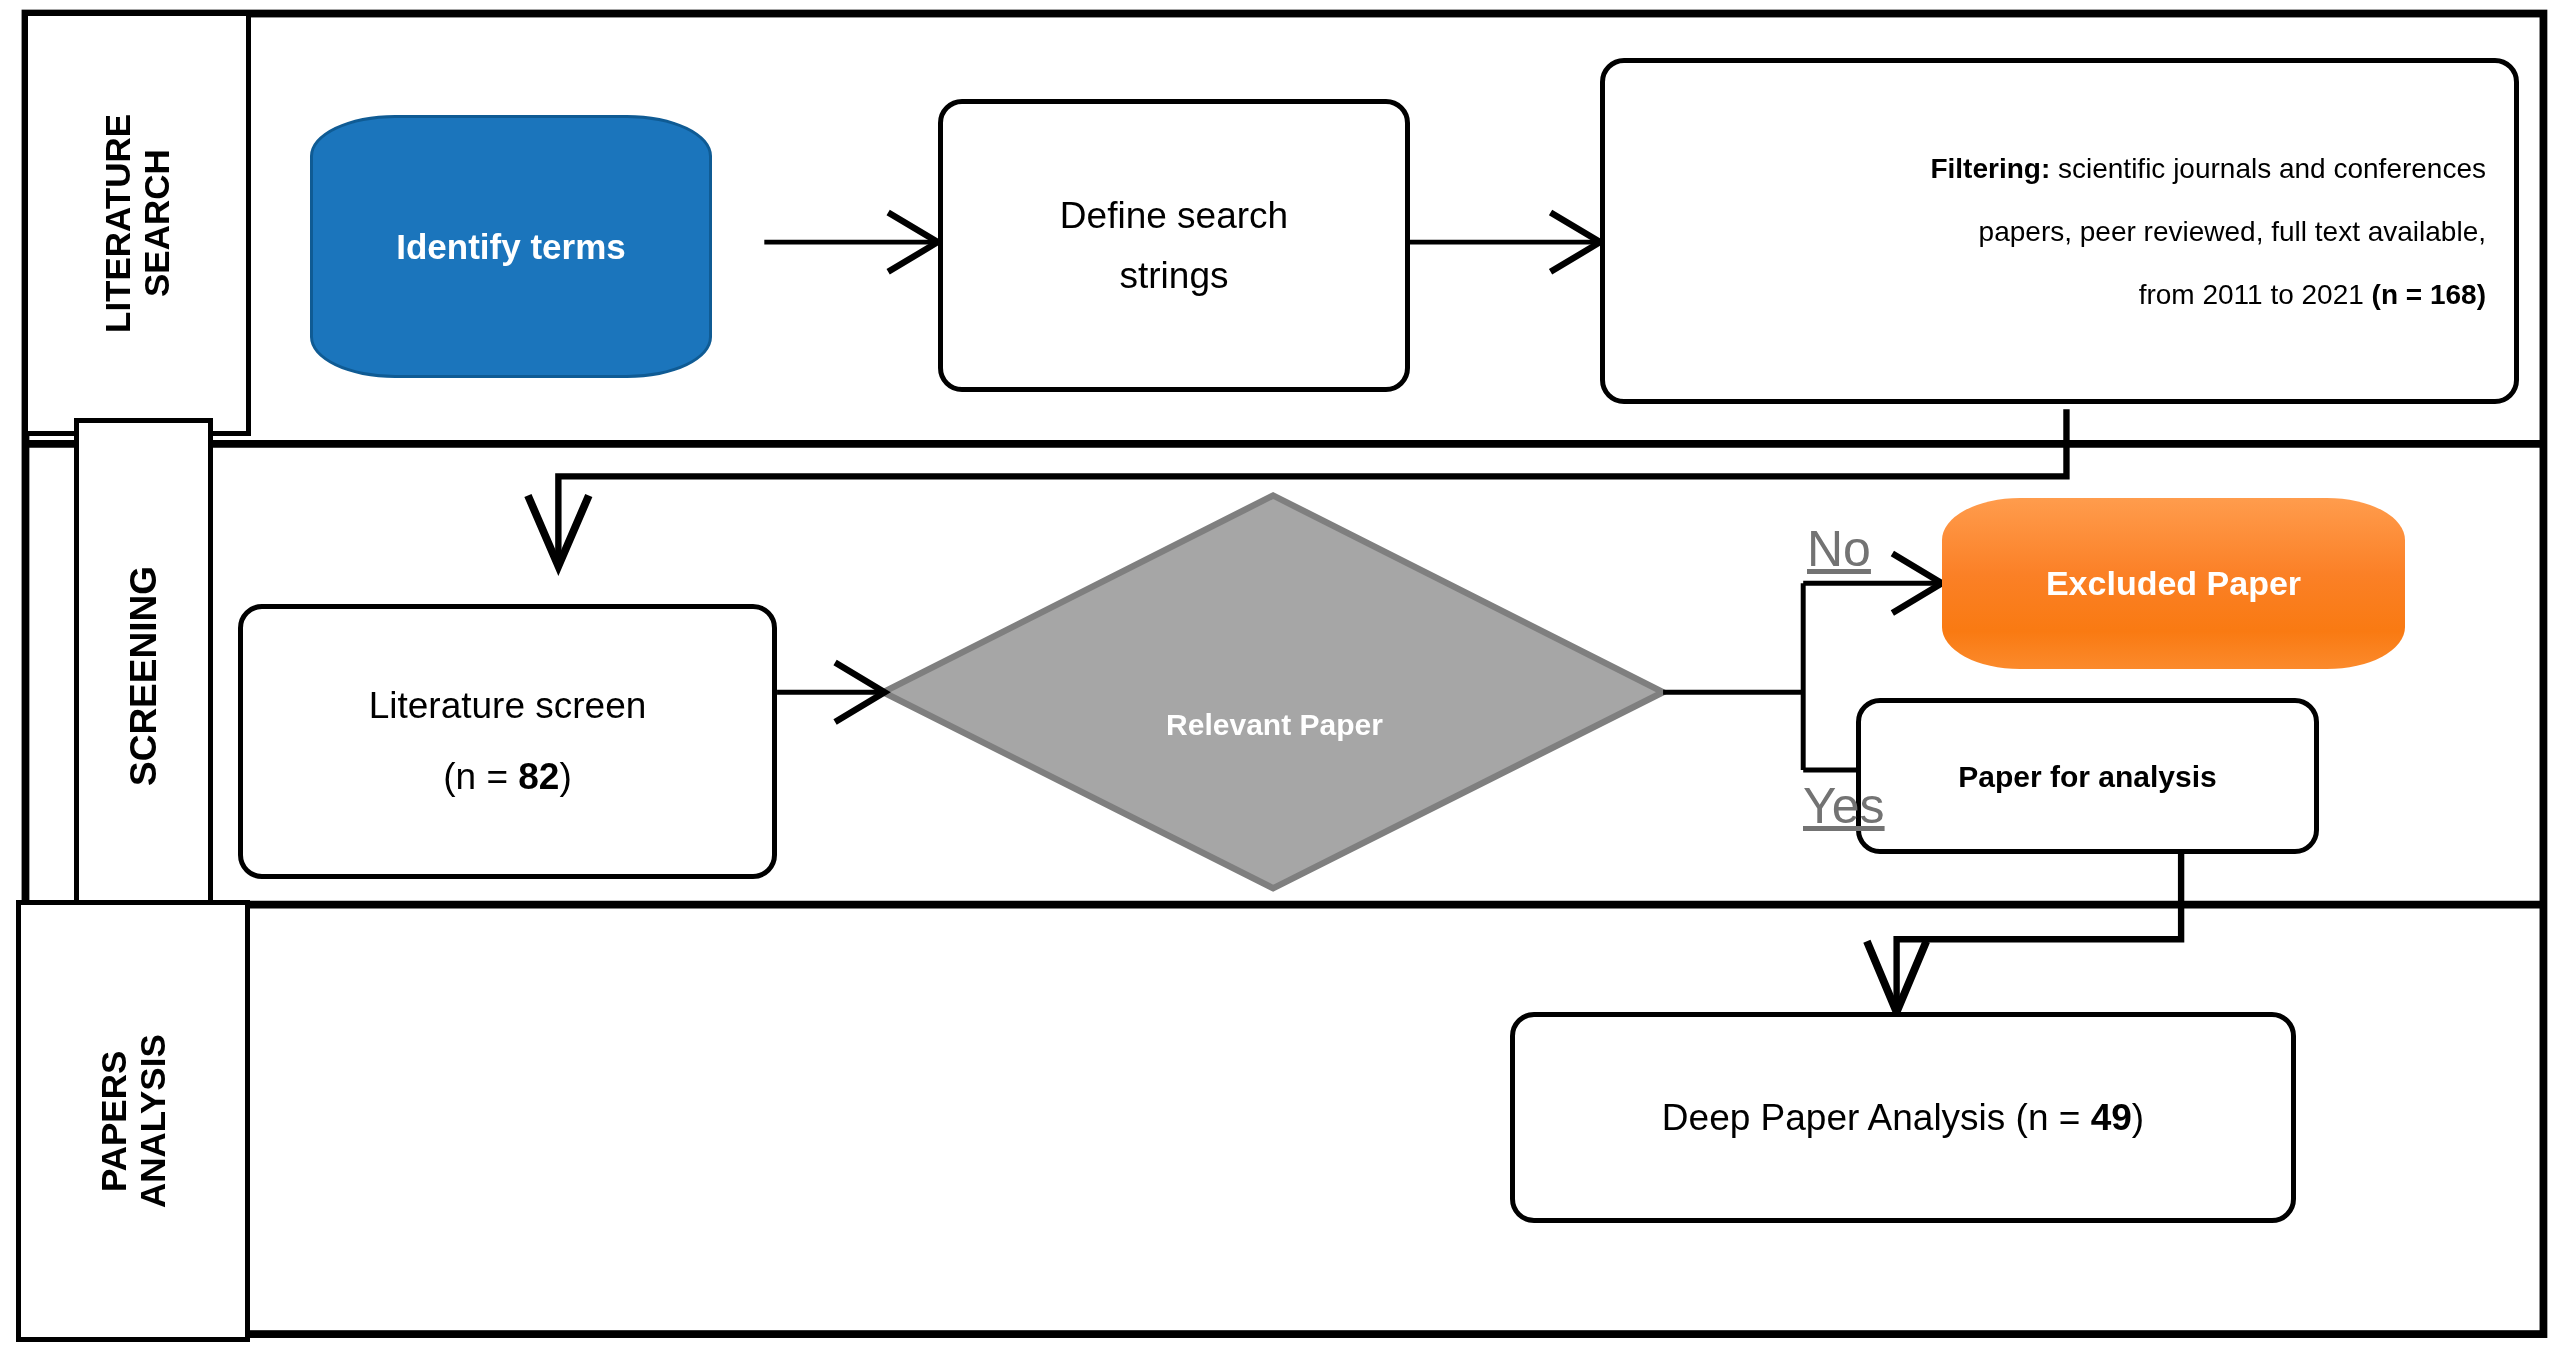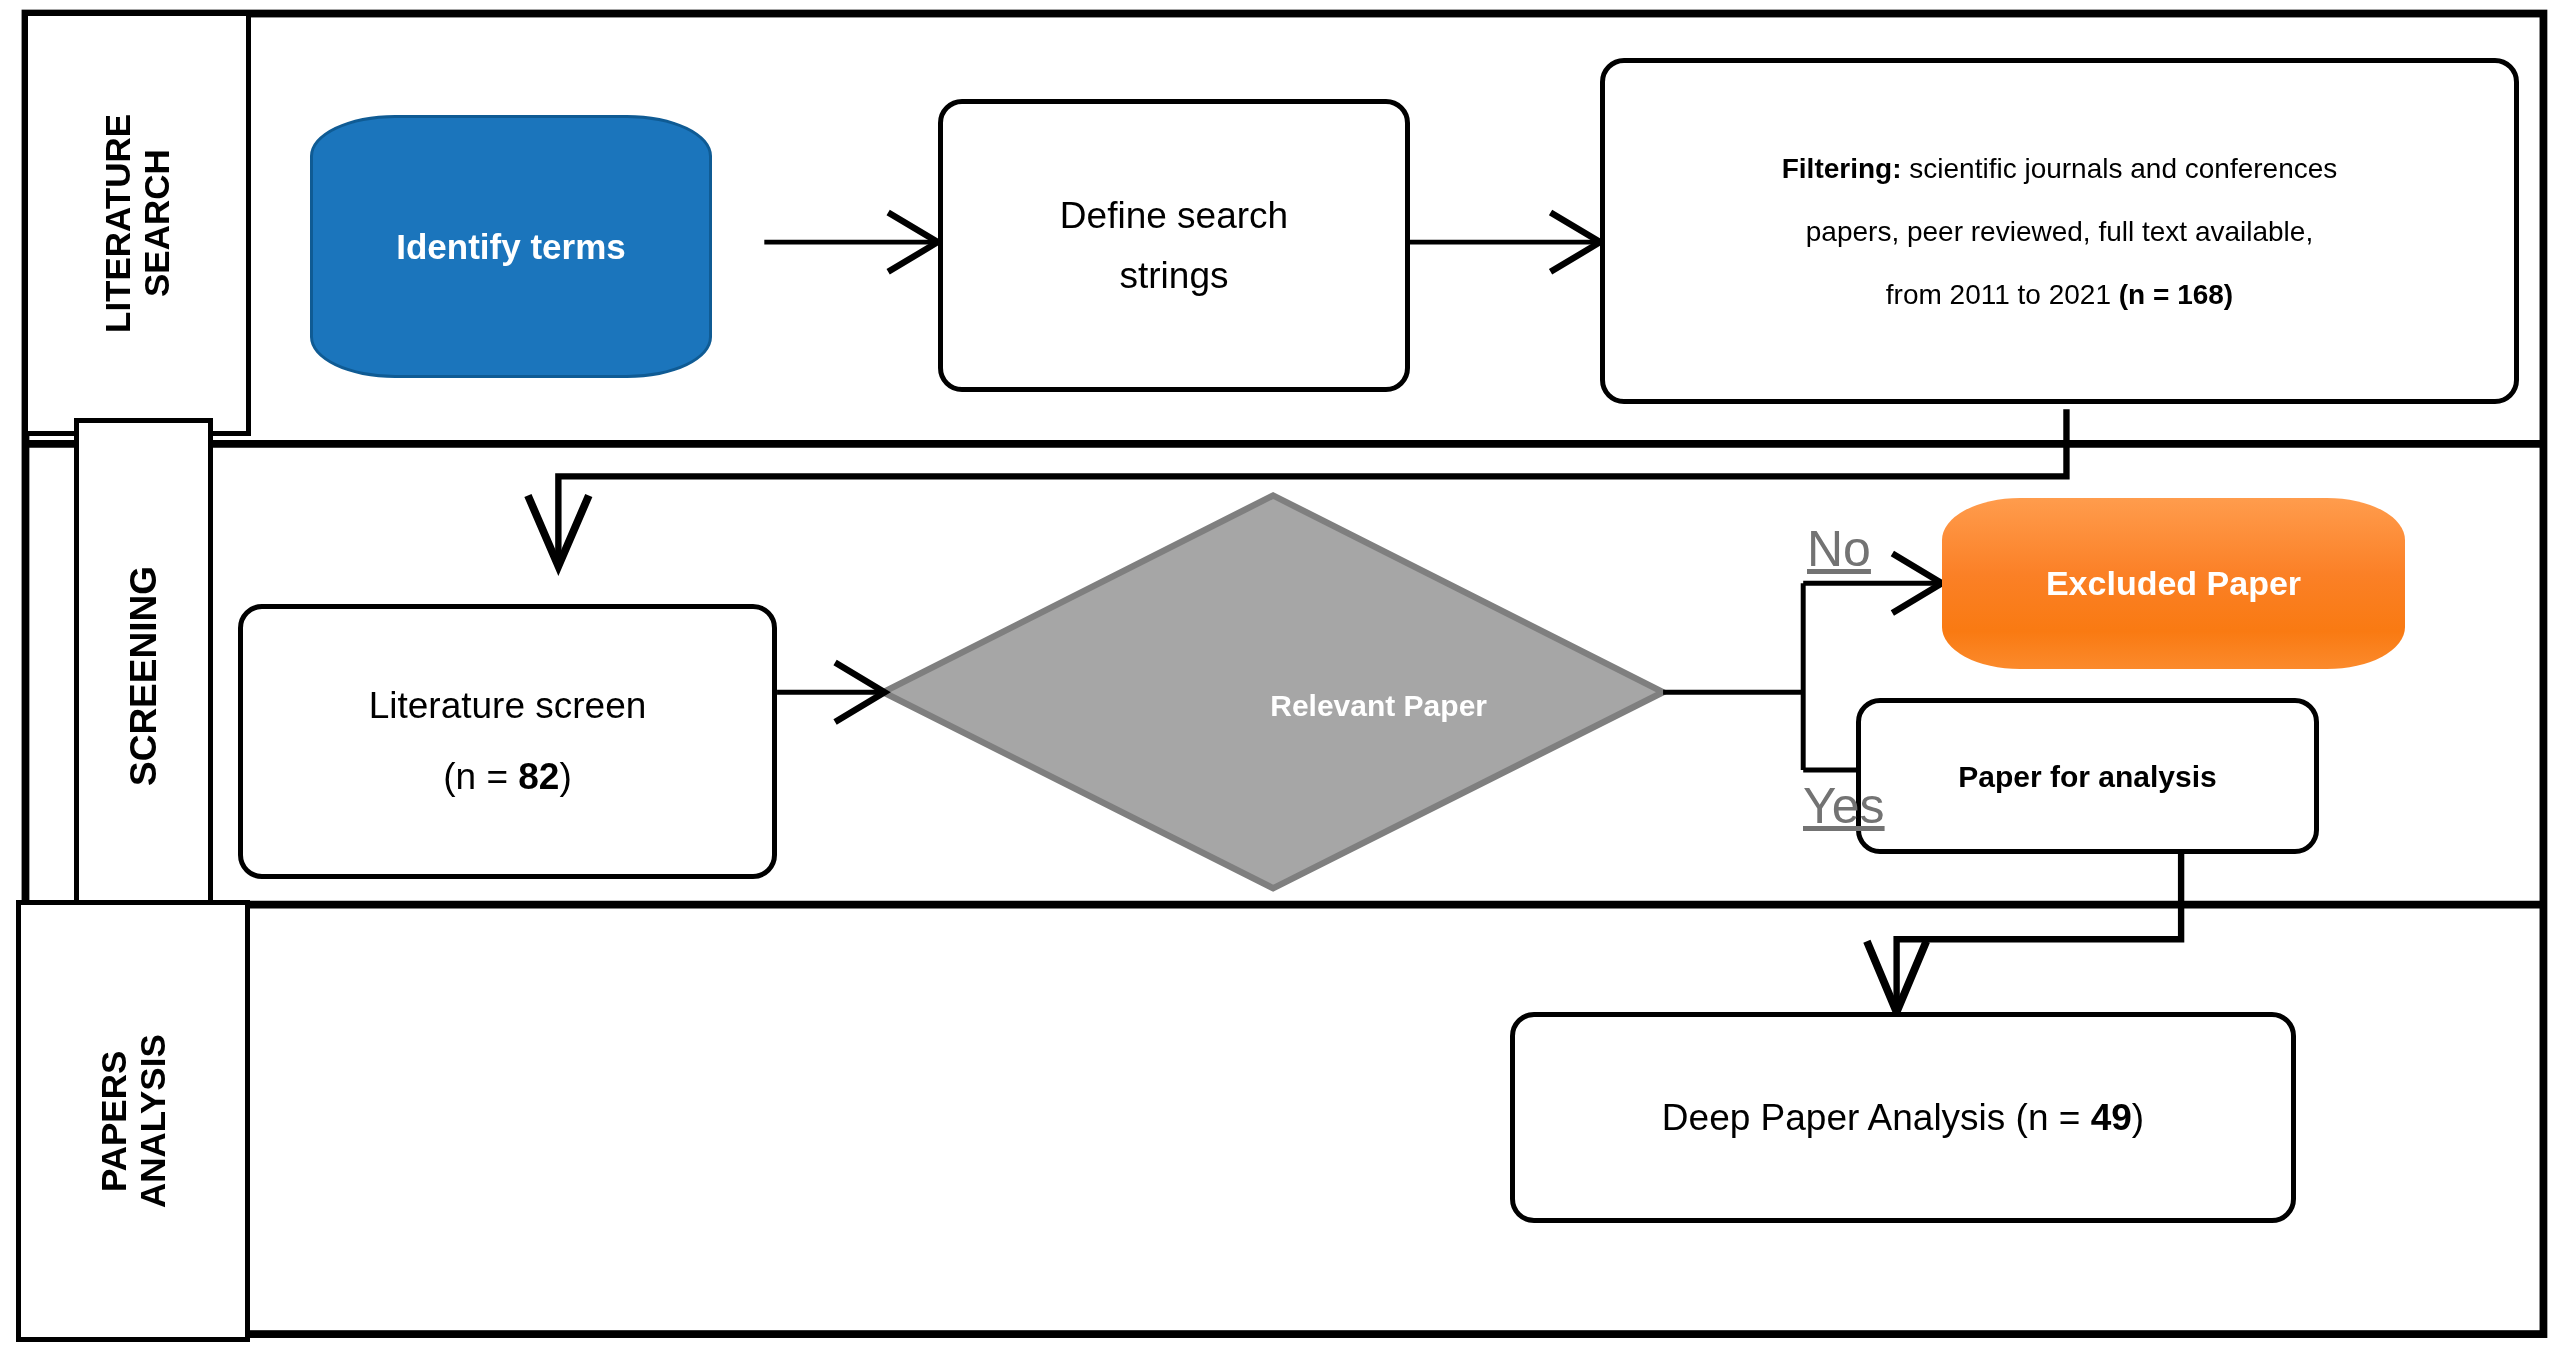--- a/index.html
+++ b/index.html
@@ -86,21 +86,21 @@
   }
   .n-filter {
     background: #ffffff;
     border: 5px solid #000000;
     border-radius: 24px;
     color: #000000;
     font-size: 28px;
     line-height: 2.25;
     text-align: left;
   }
-  .n-filter .node-text { text-align: center; padding: 0 28px; }
+  .n-filter .node-text { text-align: right; padding: 0 28px; }
   .diamond-label {
     position: absolute;
     display: flex;
     align-items: center;
     justify-content: center;
     color: #ffffff;
     font-weight: bold;
     font-size: 30px;
     pointer-events: none;
   }
@@ -194,21 +194,21 @@
     </span>
   </div>
 
   <div class="node n-proc" style="left:238px; top:604px; width:539px; height:275px; line-height:1.9;">
     <span class="node-text">
       <span>Literature screen</span><br>
       <span><span>(n = </span><b>82</b><span>)</span></span>
     </span>
   </div>
 
-  <div class="diamond-label" style="left:1062px; top:677px; width:425px; height:57px;justify-content:flex-end;">
+  <div class="diamond-label" style="left:1062px; top:696px; width:425px; height:57px;">
     <span>Relevant Paper</span>
   </div>
 
   <div class="node n-end" style="left:1942px; top:498px; width:463px; height:171px;">
     <span class="node-text">Excluded Paper</span>
   </div>
 
   <div class="node n-proc small" style="left:1856px; top:698px; width:463px; height:156px;">
     <span class="node-text">Paper for analysis</span>
   </div>

